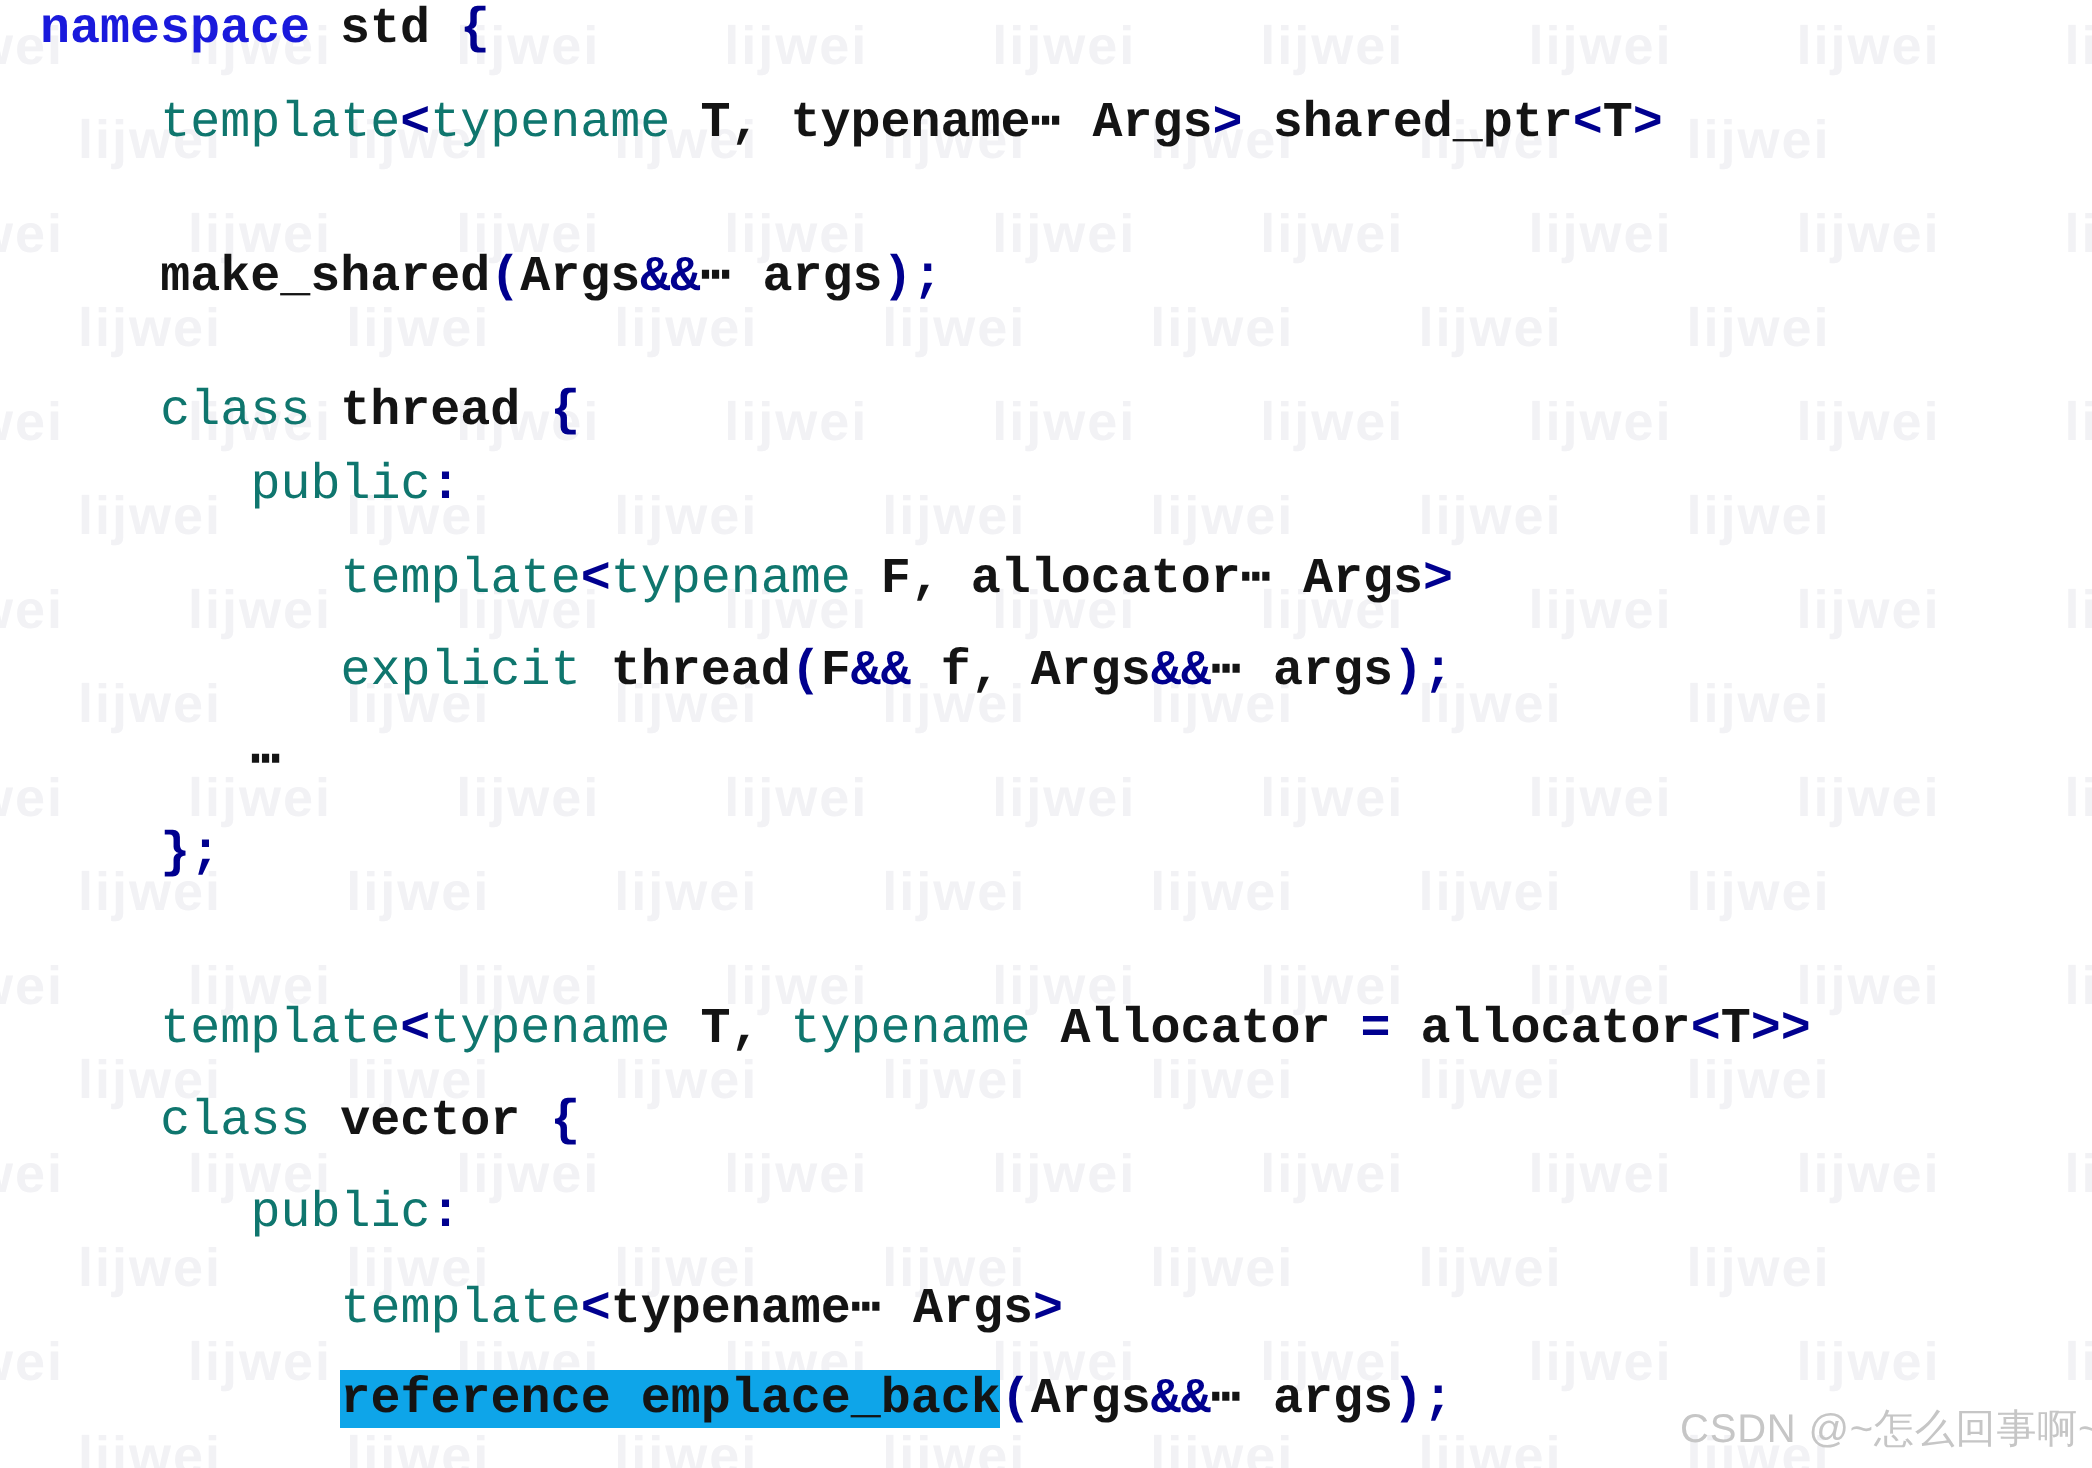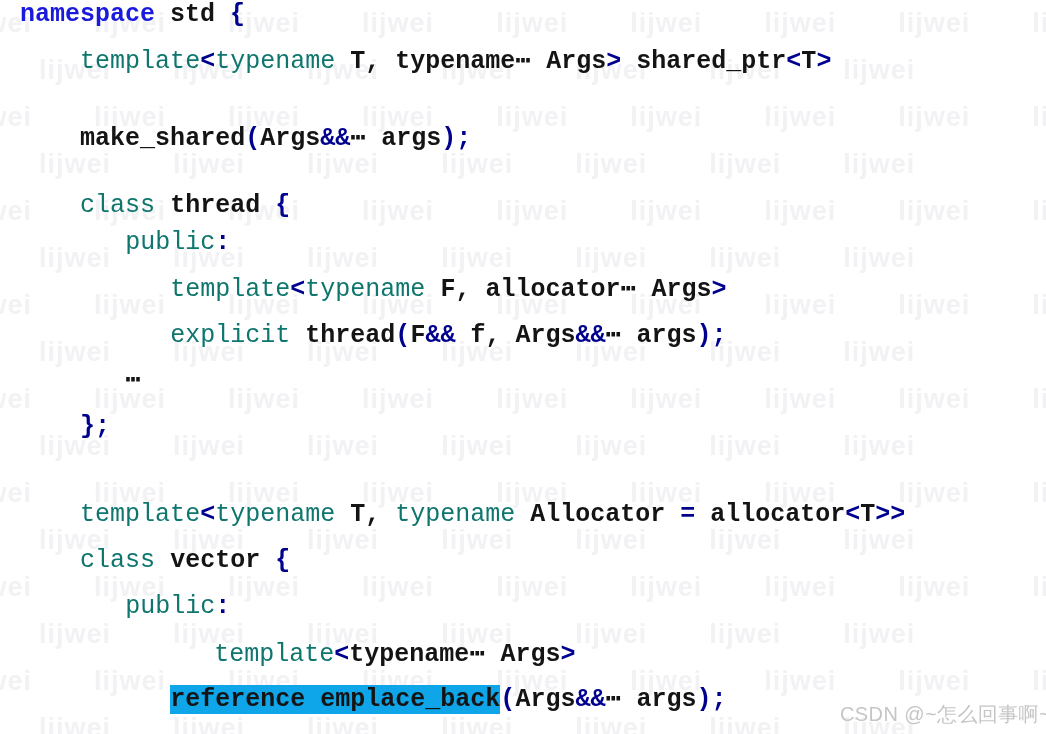--- a/index.html
+++ b/index.html
@@ -114,19 +114,19 @@
       <div class="code-line" style="top: 84px; left: 80.12px; margin-top: 40px;"><span class="t-plain">make_shared</span><span class="t-punct">(</span><span class="t-plain">Args</span><span class="t-punct">&amp;&amp;</span><span class="t-ellipsis">⋯</span><span class="t-plain"> args</span><span class="t-punct">);</span></div>
       <div class="code-line" style="top: 191px; left: 80.12px;"><span class="t-kw">class</span><span class="t-plain"> thread </span><span class="t-punct">{</span></div>
       <div class="code-line" style="top: 228px; left: 125.21px;"><span class="t-kw">public</span><span class="t-punct">:</span></div>
       <div class="code-line" style="top: 275px; left: 170.3px;"><span class="t-kw">template</span><span class="t-punct">&lt;</span><span class="t-kw">typename</span><span class="t-plain"> F, allocator</span><span class="t-ellipsis">⋯</span><span class="t-plain"> Args</span><span class="t-punct">&gt;</span></div>
       <div class="code-line" style="top: 321px; left: 170.3px;"><span class="t-kw">explicit</span><span class="t-plain"> thread</span><span class="t-punct">(</span><span class="t-plain">F</span><span class="t-punct">&amp;&amp;</span><span class="t-plain"> f, Args</span><span class="t-punct">&amp;&amp;</span><span class="t-ellipsis">⋯</span><span class="t-plain"> args</span><span class="t-punct">);</span></div>
       <div class="code-line" style="top: 366px; left: 125.21px;"><span class="t-ellipsis">⋯</span></div>
       <div class="code-line" style="top: 412px; left: 80.12px;"><span class="t-punct">};</span></div>
       <div class="code-line" style="top: 500px; left: 80.12px;"><span class="t-kw">template</span><span class="t-punct">&lt;</span><span class="t-kw">typename</span><span class="t-plain"> T, </span><span class="t-kw">typename</span><span class="t-plain"> Allocator </span><span class="t-punct">=</span><span class="t-plain"> allocator</span><span class="t-punct">&lt;</span><span class="t-plain">T</span><span class="t-punct">&gt;&gt;</span></div>
       <div class="code-line" style="top: 546px; left: 80.12px;"><span class="t-kw">class</span><span class="t-plain"> vector </span><span class="t-punct">{</span></div>
       <div class="code-line" style="top: 592px; left: 125.21px;"><span class="t-kw">public</span><span class="t-punct">:</span></div>
-      <div class="code-line" style="top: 640px; left: 170.3px; margin-left: 44px;"><span class="t-kw">template</span><span class="t-punct">&lt;</span><span class="t-plain">typename</span><span class="t-ellipsis">⋯</span><span class="t-plain"> Args</span><span class="t-punct">&gt;</span></div>
+      <div class="code-line" style="top: 640px; left: 170.3px;"><span class="t-kw">template</span><span class="t-punct">&lt;</span><span class="t-plain">typename</span><span class="t-ellipsis">⋯</span><span class="t-plain"> Args</span><span class="t-punct">&gt;</span></div>
       <div class="code-line" style="top: 685px; left: 170.3px;"><span class="t-plain t-hl">reference emplace_back</span><span class="t-punct">(</span><span class="t-plain">Args</span><span class="t-punct">&amp;&amp;</span><span class="t-ellipsis">⋯</span><span class="t-plain"> args</span><span class="t-punct">);</span></div>
     </div>
 
   <div id="csdn-credit">CSDN @~怎么回事啊~</div>
 
 </div>
 
 </body></html>

